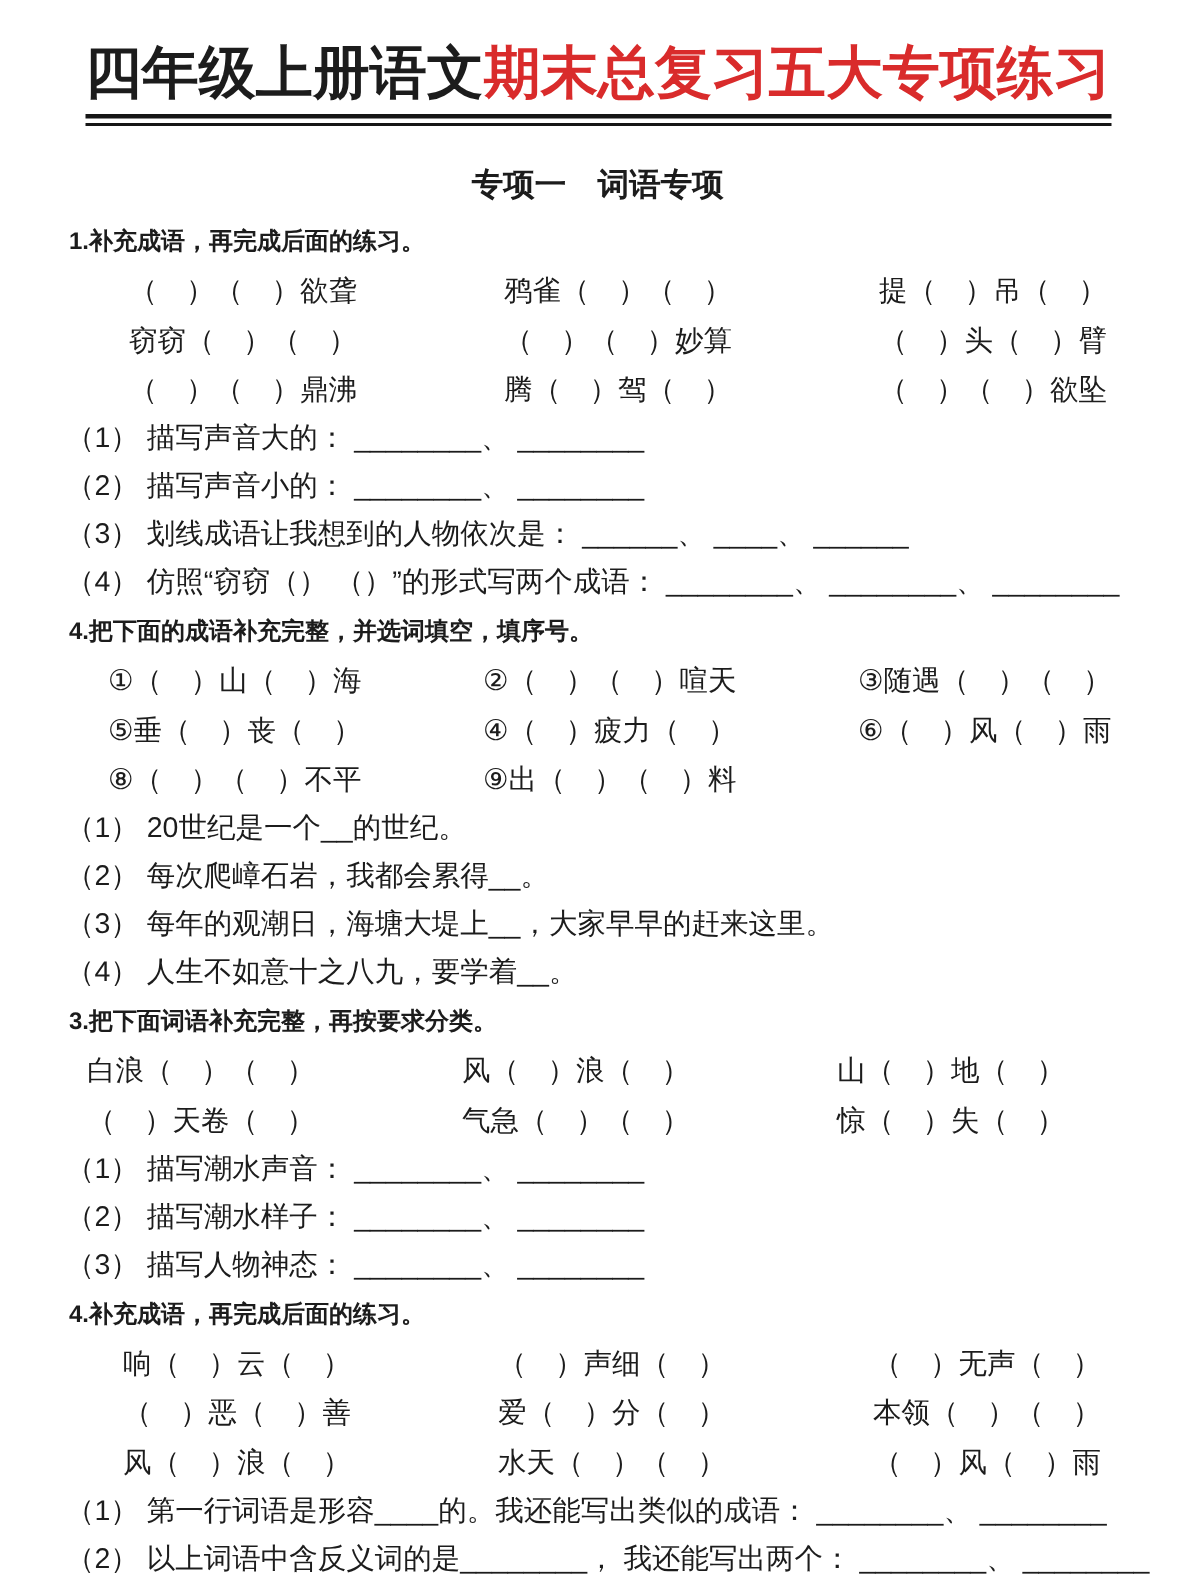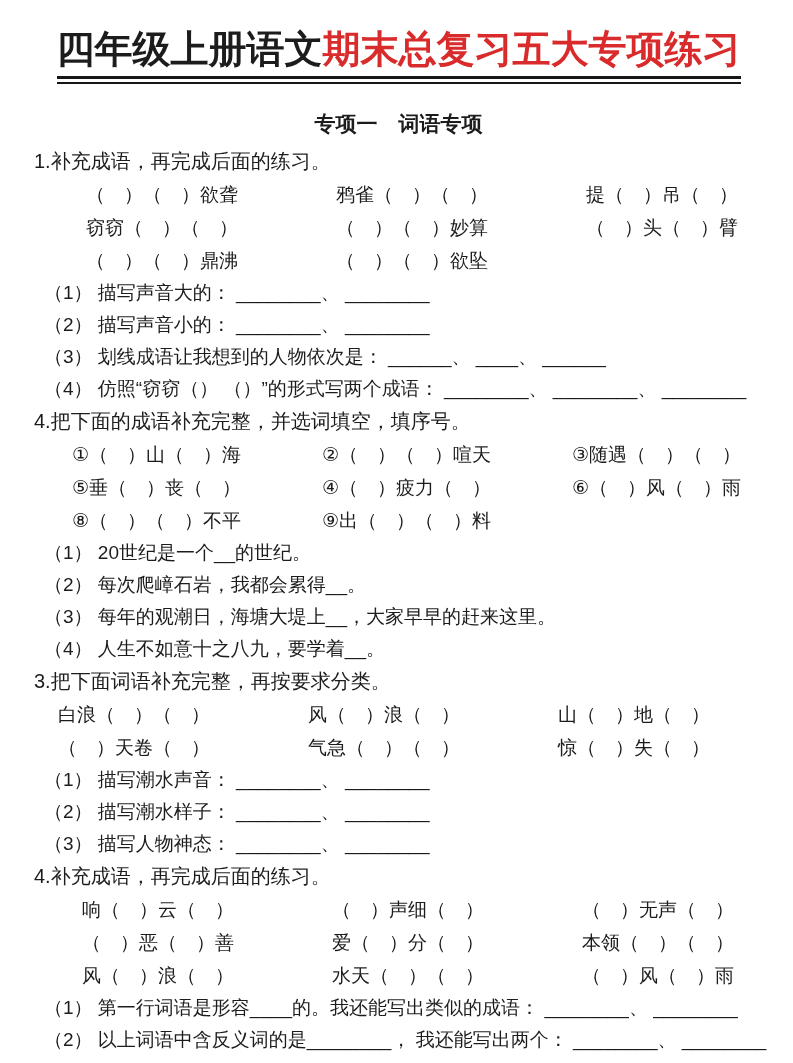--- a/index.html
+++ b/index.html
@@ -43,24 +43,24 @@
   .subtitle {
     text-align: center;
     font-size: 21px;
     font-weight: 700;
     margin: 28px 0 12px 0;
     line-height: 24px;
   }
   
   .section { margin-bottom: 3px; }
   .section-heading {
-    font-size: 20px;
-    font-weight: 400;
+    font-size: 16px;
+    font-weight: 700;
     line-height: 27px;
-    margin: 2px 0 3px 0;
+    margin: 2px 0 3px 12px;
   }
   .word-row {
     display: grid;
     grid-template-columns: 250px 250px auto;
     font-size: 19px;
     line-height: 33px;
     white-space: nowrap;
   }
   .sec1 .word-row { padding-left: 52px; }
   .sec2 .word-row { padding-left: 38px; }
@@ -94,20 +94,21 @@
       <span>鸦雀（　）（　）</span>
       <span>提（　）吊（　）</span>
     </div>
     <div class="word-row">
       <span>窃窃（　）（　）</span>
       <span>（　）（　）妙算</span>
       <span>（　）头（　）臂</span>
     </div>
     <div class="word-row">
       <span>（　）（　）鼎沸</span>
+      <span>腾（　）驾（　）</span>
       <span>（　）（　）欲坠</span>
     </div>
     <div class="question">（1） 描写声音大的： ________、 ________</div>
     <div class="question">（2） 描写声音小的： ________、 ________</div>
     <div class="question">（3） 划线成语让我想到的人物依次是： ______、 ____、 ______</div>
     <div class="question">（4） 仿照“窃窃（） （）”的形式写两个成语： ________、 ________、 ________</div>
   </div>
 
   <div class="section sec2">
     <div class="section-heading">4.把下面的成语补充完整，并选词填空，填序号。</div>

